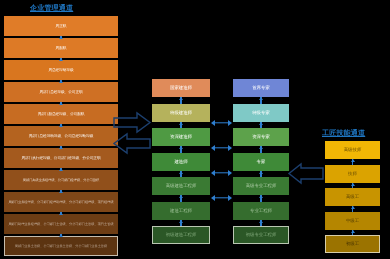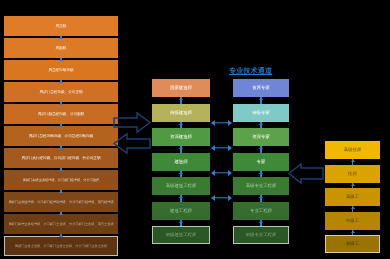--- a/index.html
+++ b/index.html
@@ -67,20 +67,21 @@
   .hconn:after{right:0;border-left:4.5px solid #2f7fd0;}
 
   .bigarrow{position:absolute;}
   .bigarrow svg{display:block;overflow:visible;}
 </style>
 </head>
 <body>
 
 <div class="canvas">
 
+  <div class="col-title" style="left:30px;top:3px;">企业管理通道</div>
   <div class="col" id="col0" style="left:4px;top:16px;width:114px;">
       <div class="box " style="height: 20px; background: rgb(224, 124, 40); color: rgb(255, 255, 255);">局正职</div>
       <div class="vconn" style="height: 2px;">
         <i></i>
       </div>
       <div class="box " style="height: 20px; background: rgb(221, 122, 38); color: rgb(255, 255, 255);">局副职</div>
       <div class="vconn" style="height: 2px;">
         <i></i>
       </div>
       <div class="box " style="height: 20px; background: rgb(217, 118, 31); color: rgb(255, 255, 255);">局总经理助理级</div>
@@ -139,21 +140,20 @@
       <div class="vconn" style="height: 6.5px;">
         <i></i>
       </div>
       <div class="box t5" style="height: 18px; background: rgb(53, 109, 46); color: rgb(157, 192, 150);">建造工程师</div>
       <div class="vconn" style="height: 6.5px;">
         <i></i>
       </div>
       <div class="box t5" style="height: 18px; background: rgb(43, 87, 38); color: rgb(127, 166, 120); border: 0.8px solid rgba(235, 235, 225, 0.75);">初级建造工程师</div>
     </div>
 
-  <div class="col-title" style="left:229px;top:66px;">专业技术通道</div>
   <div class="col" id="col2" style="left:233px;top:79px;width:56px;">
       <div class="box t5" style="height: 18px; background: rgb(111, 134, 214); color: rgb(255, 255, 255);">首席专家</div>
       <div class="vconn" style="height: 6.5px;">
         <i></i>
       </div>
       <div class="box t5" style="height: 18px; background: rgb(127, 201, 198); color: rgb(255, 255, 255);">特级专家</div>
       <div class="vconn" style="height: 6.5px;">
         <i></i>
       </div>
       <div class="box t5" style="height: 18px; background: rgb(93, 162, 75); color: rgb(255, 255, 255);">资深专家</div>
@@ -168,20 +168,21 @@
       <div class="vconn" style="height: 6.5px;">
         <i></i>
       </div>
       <div class="box t5" style="height: 18px; background: rgb(53, 109, 46); color: rgb(157, 192, 150);">专业工程师</div>
       <div class="vconn" style="height: 6.5px;">
         <i></i>
       </div>
       <div class="box t5" style="height: 18px; background: rgb(43, 87, 38); color: rgb(127, 166, 120); border: 0.8px solid rgba(235, 235, 225, 0.75);">初级专业工程师</div>
     </div>
 
+  <div class="col-title" style="left:322px;top:128px;">工匠技能通道</div>
   <div class="col" id="col3" style="left:325px;top:141px;width:55px;">
       <div class="box t5" style="height: 18px; background: rgb(242, 183, 5); color: rgb(107, 79, 0);">高级技师</div>
       <div class="vconn" style="height: 5.5px;">
         <i></i>
       </div>
       <div class="box t5" style="height: 18px; background: rgb(219, 163, 0); color: rgb(107, 79, 0);">技师</div>
       <div class="vconn" style="height: 5.5px;">
         <i></i>
       </div>
       <div class="box t5" style="height: 18px; background: rgb(200, 148, 0); color: rgb(92, 67, 0);">高级工</div>

